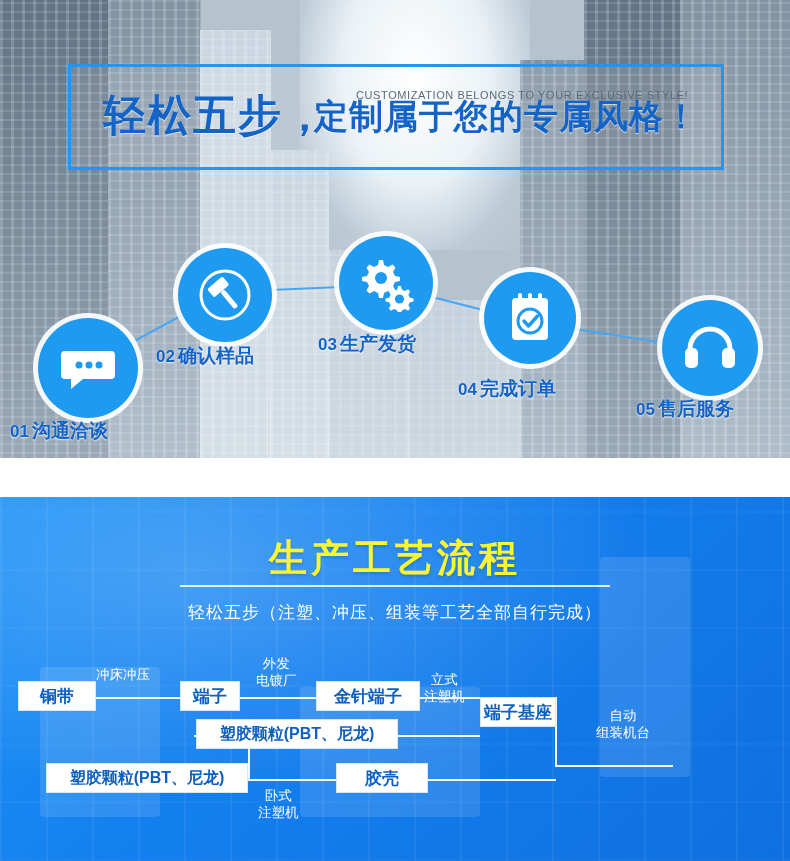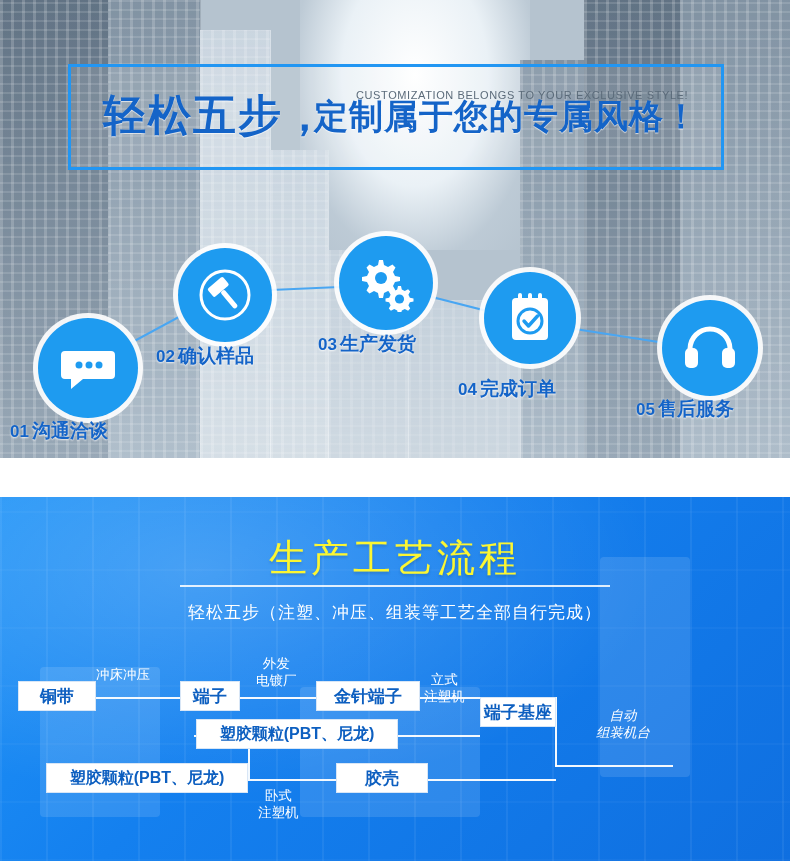--- a/index.html
+++ b/index.html
@@ -168,21 +168,21 @@
     position: absolute;
     background: rgba(255,255,255,0.12);
     border-radius: 4px;
   }
   .bottom-title {
     position: absolute;
     top: 36px;
     width: 100%;
     text-align: center;
     font-size: 38px;
-    font-weight: normal;
+    font-weight: bold;
     color: #fbf632;
     letter-spacing: 4px;
     text-shadow: 0 2px 3px rgba(0,0,0,0.15);
   }
   .title-rule {
     position: absolute;
     top: 88px;
     left: 50%;
     transform: translateX(-50%);
     width: 430px;
@@ -376,21 +376,21 @@
       <div class="flow-line" style="left:250px;top:132px;width:66px;height:2px;"></div>
       <div class="flow-line" style="left:248px;top:88px;width:2px;height:46px;"></div>
 
       <div class="node" style="left:18px;top:34px;width:78px;height:30px;">铜带</div>
       <div class="flow-text" style="left:96px;top:20px;">冲床冲压</div>
       <div class="node" style="left:180px;top:34px;width:60px;height:30px;">端子</div>
       <div class="flow-text" style="left:256px;top:8px;line-height:17px;">外发<br>电镀厂</div>
       <div class="node" style="left:316px;top:34px;width:104px;height:30px;">金针端子</div>
       <div class="flow-text" style="left:424px;top:24px;line-height:17px;">立式<br>注塑机</div>
       <div class="node" style="left:480px;top:50px;width:76px;height:30px;">端子基座</div>
-      <div class="flow-text" style="left:596px;top:60px;line-height:17px;font-style:italic;">自动<br>组装机台</div>
+      <div class="flow-text" style="left:596px;top:60px;line-height:17px;">自动<br>组装机台</div>
 
       <div class="node" style="left:196px;top:72px;width:202px;height:30px;font-size:16px;">塑胶颗粒(PBT、尼龙)</div>
 
       <div class="node" style="left:46px;top:116px;width:202px;height:30px;font-size:16px;">塑胶颗粒(PBT、尼龙)</div>
       <div class="flow-text" style="left:258px;top:140px;line-height:17px;">卧式<br>注塑机</div>
       <div class="node" style="left:336px;top:116px;width:92px;height:30px;">胶壳</div>
     </div>
   </div>
 </div>
 

